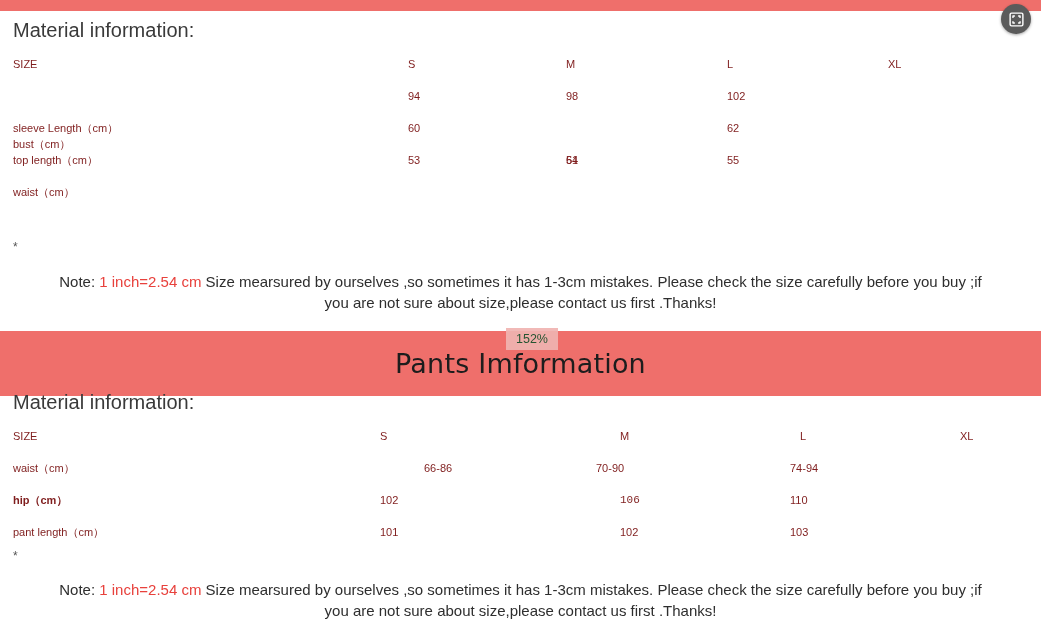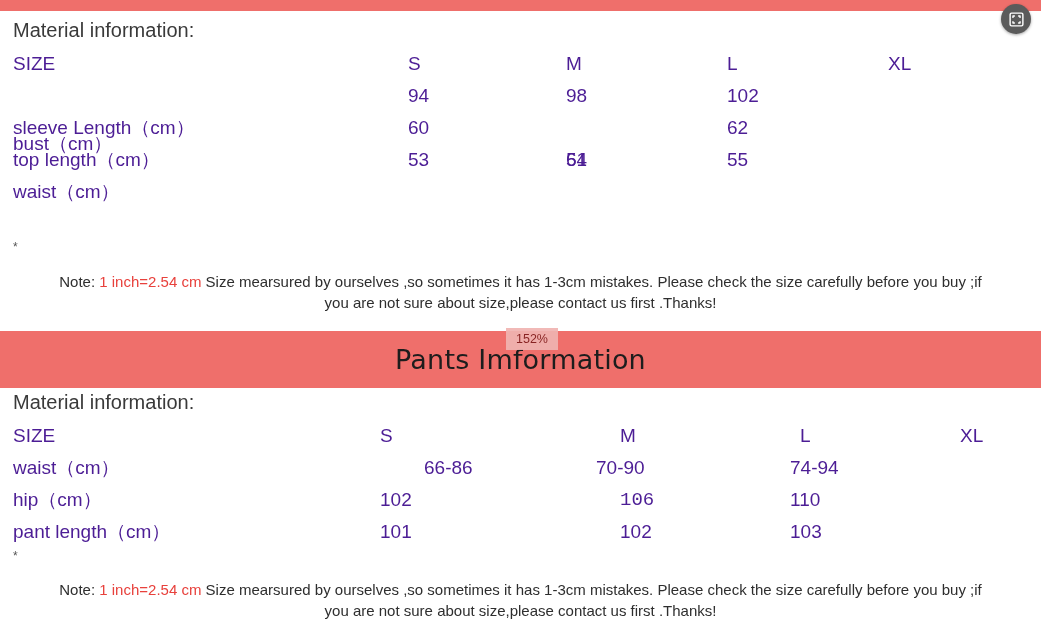--- a/index.html
+++ b/index.html
@@ -28,43 +28,43 @@
     top: 0;
     width: 1041px;
     height: 11px;
     background: #ef6f6b;
   }
   .banner-pants {
     position: absolute;
     left: 0;
     top: 331px;
     width: 1041px;
-    height: 57px;
+    height: 65px;
     background: #ef6f6b;
     display: flex;
     align-items: center;
     justify-content: center;
   }
   .banner-pants .title {
     font-family: "DejaVu Sans", sans-serif;
     font-size: 27px;
     color: #1d1d1d;
     letter-spacing: .2px;
   }
 
   
   .mat-label {
     position: absolute;
     font-size: 20px;
     color: #3a3a3a;
   }
   .tbl {
     position: absolute;
-    font-size: 19px;
-    color: #4c1d95;
+    font-size: 11px;
+    color: #7f1d1d;
   }
   .row {
     position: relative;
     height: 32px;
     white-space: nowrap;
   }
   .cell {
     position: absolute;
     top: 0;
     line-height: 32px;
@@ -91,21 +91,21 @@
   }
 
   
   .zoom-badge {
     position: absolute;
     left: 506px;
     top: 328px;
     width: 52px;
     height: 22px;
     background: #f0b4b1;
-    color: #7f1d1d;
+    color: #14532d;
     font-size: 12.5px;
     display: flex;
     align-items: center;
     justify-content: center;
     opacity: .92;
   }
 
   
   .round-btn {
     position: absolute;
@@ -214,21 +214,21 @@
 
     <div class="row">
       <span class="cell" style="left:13px;">waist（cm）</span>
       <span class="cell" style="left:380px;margin-left:44px;">66-86</span>
       <span class="cell" style="left:596px;text-align:right;">70-90</span>
       <span class="cell" style="left:790px;">74-94</span>
       <span class="cell" style="left:960px;"></span>
     </div>
 
     <div class="row">
-      <span class="cell" style="left:13px;">hip（cm）</span>
+      <span class="cell" style="left:13px;font-weight:bold;">hip（cm）</span>
       <span class="cell" style="left:380px;">102</span>
       <span class="cell" style="left:620px;font-family:Liberation Mono, monospace;">106</span>
       <span class="cell" style="left:790px;">110</span>
       <span class="cell" style="left:960px;"></span>
     </div>
 
     <div class="row">
       <span class="cell" style="left:13px;">pant length（cm）</span>
       <span class="cell" style="left:380px;">101</span>
       <span class="cell" style="left:620px;">102</span>

